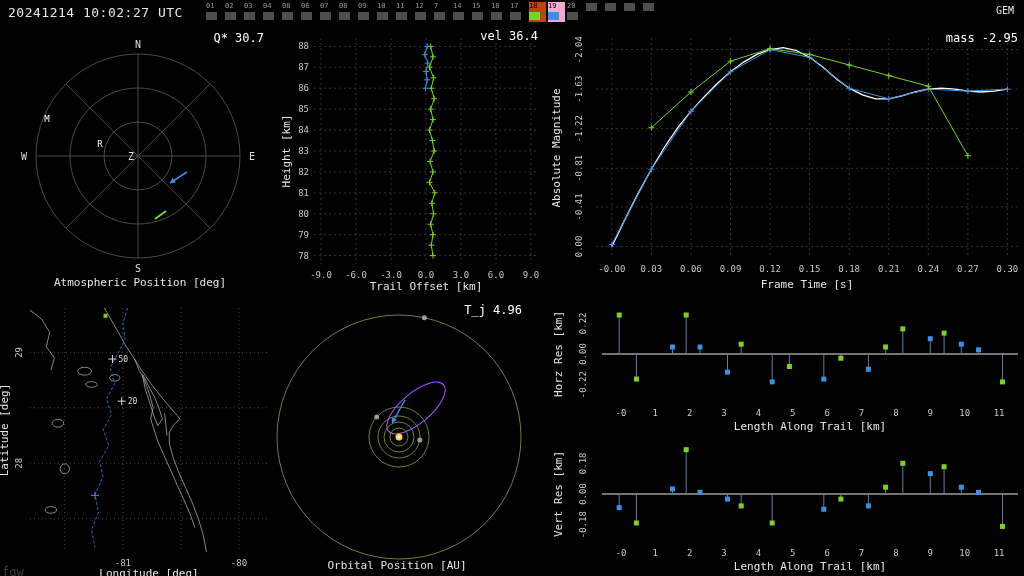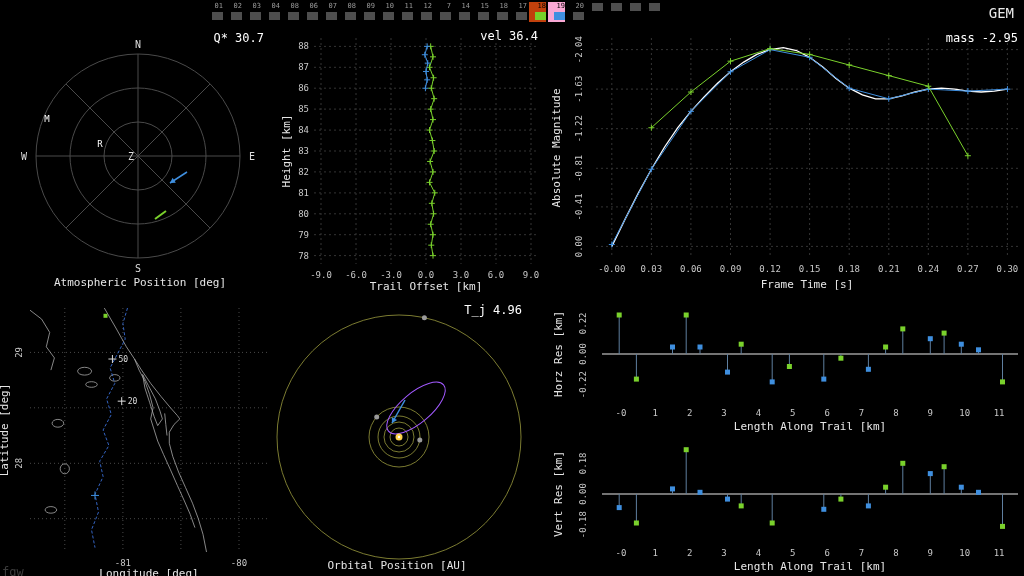--- a/index.html
+++ b/index.html
@@ -1,22 +1,22 @@
 <!DOCTYPE html>
 <html><head>
 <meta charset="utf-8">
 <style>
   html,body{margin:0;padding:0;background:#000;}
   body{width:1024px;height:576px;position:relative;overflow:hidden;
        font-family:"DejaVu Sans Mono",monospace;color:#e8e8e8;}
   #topbar{position:absolute;left:0;top:0;width:1024px;height:24px;background:#000;}
   #timestamp{position:absolute;left:8px;top:5px;font-size:13px;letter-spacing:.5px;}
-  #shower{position:absolute;right:10px;top:5px;font-size:14px;}
+  #shower{position:absolute;right:10px;top:5px;font-size:10px;}
   #tiles{position:absolute;left:206px;top:2px;display:flex;}
-  .tile{width:17px;height:20px;margin-right:2px;display:flex;flex-direction:column;align-items:flex-end;}
+  .tile{width:17px;height:20px;margin-right:2px;display:flex;flex-direction:column;align-items:flex-start;}
   .tile .num{font-size:7px;line-height:9px;color:#9a9a9a;}
   .tile .sq{width:11px;height:8px;background:#4e4e4e;margin-top:1px;}
   .tile.green{background:#c2410c;}
   .tile.green .num{color:#000;}
   .tile.green .sq{background:#76d32a;}
   .tile.blue{background:#f9a8d4;}
   .tile.blue .num{color:#000;}
   .tile.blue .sq{background:#3f8fdf;}
   .panel{position:absolute;}
   #panel-atmos{left:0;top:24px;width:280px;height:272px;}
@@ -34,20 +34,21 @@
   .station{font-size:9px;fill:#ffffff;}
   .mlabel{font-size:8px;fill:#dddddd;}
   .grid{stroke:#343434;stroke-dasharray:2 3;}
   .dotgrid{stroke:#494949;stroke-dasharray:1 3;}
   #watermark{position:absolute;left:2px;top:565px;font-size:12px;color:#3c3c3c;}
 </style>
 </head>
 <body>
 
 <div id="topbar">
+  <div id="timestamp">20241214 10:02:27 UTC</div>
   <div id="tiles">
       <div class="tile off">
         <span class="num">01</span>
         <span class="sq"></span>
       </div>
       <div class="tile off">
         <span class="num">02</span>
         <span class="sq"></span>
       </div>
       <div class="tile off">

